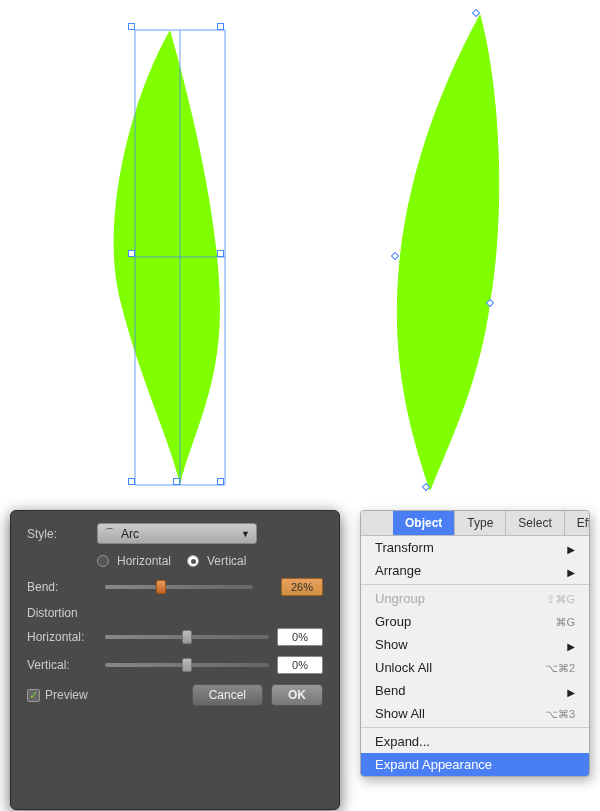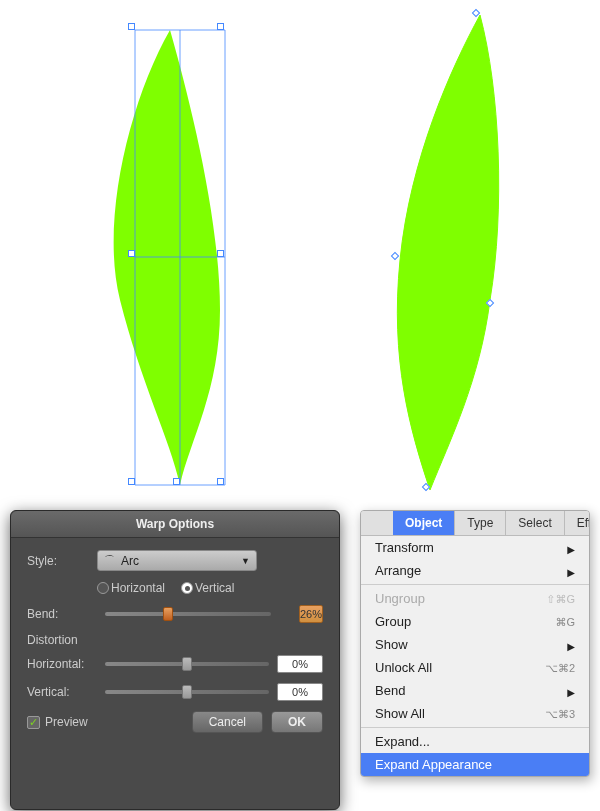--- a/index.html
+++ b/index.html
@@ -89,21 +89,21 @@
     .radio-group {
       display: flex;
       gap: 16px;
       margin-left: 70px;
       margin-bottom: 10px;
     }
 
     .radio-item {
       display: flex;
       align-items: center;
-      gap: 2px;
+      gap: 8px;
       color: #ccc;
       font-size: 12px;
       cursor: pointer;
     }
 
     .radio-circle {
       width: 12px;
       height: 12px;
       border-radius: 50%;
       border: 1px solid #999;
@@ -140,21 +140,21 @@
       height: 14px;
       background: linear-gradient(to bottom, #e8a060, #c06020);
       border: 1px solid #a05010;
       border-radius: 2px;
       top: -5px;
       transform: translateX(-50%);
       cursor: pointer;
     }
 
     .slider-value-box {
-      width: 24px;
+      width: 42px;
       height: 18px;
       background: linear-gradient(to bottom, #e8a060, #d09040);
       border: 1px solid #a06020;
       border-radius: 2px;
       text-align: center;
       font-size: 11px;
       color: #333;
       display: flex;
       align-items: center;
       justify-content: center;
@@ -370,23 +370,20 @@
     
     <div class="anchor" style="top:0px; left:113px;"></div>
     <div class="anchor" style="top:243px; left:32px;"></div>
     <div class="anchor" style="top:474px; left:63px;"></div>
     <div class="anchor" style="top:290px; left:127px;"></div>
   </div>
 
 </div>
 
 <div class="warp-dialog">
-  <div class="warp-title-bar">
-    <span>Warp Options</span>
-  </div>
   <div class="warp-body">
 
     <div class="warp-row">
       <span class="warp-label">Style:</span>
       <div class="style-dropdown">
         <span class="style-dropdown-icon">⌒</span>
         <span>Arc</span>
         <span class="style-dropdown-arrow">▼</span>
       </div>
     </div>

